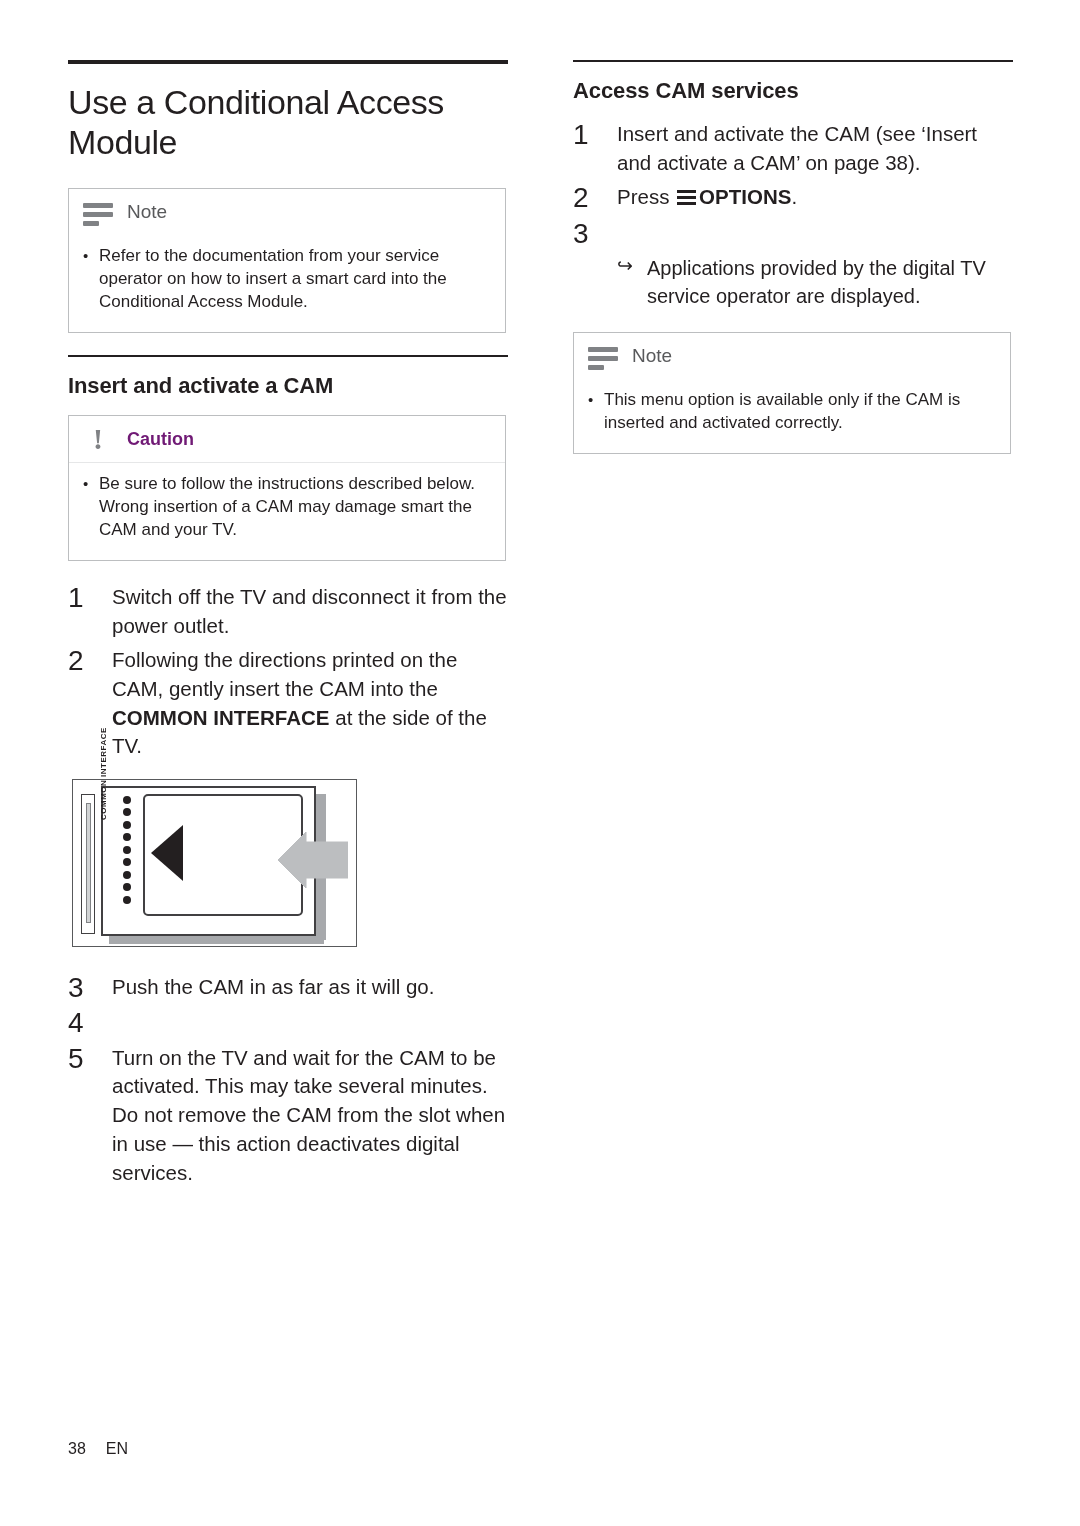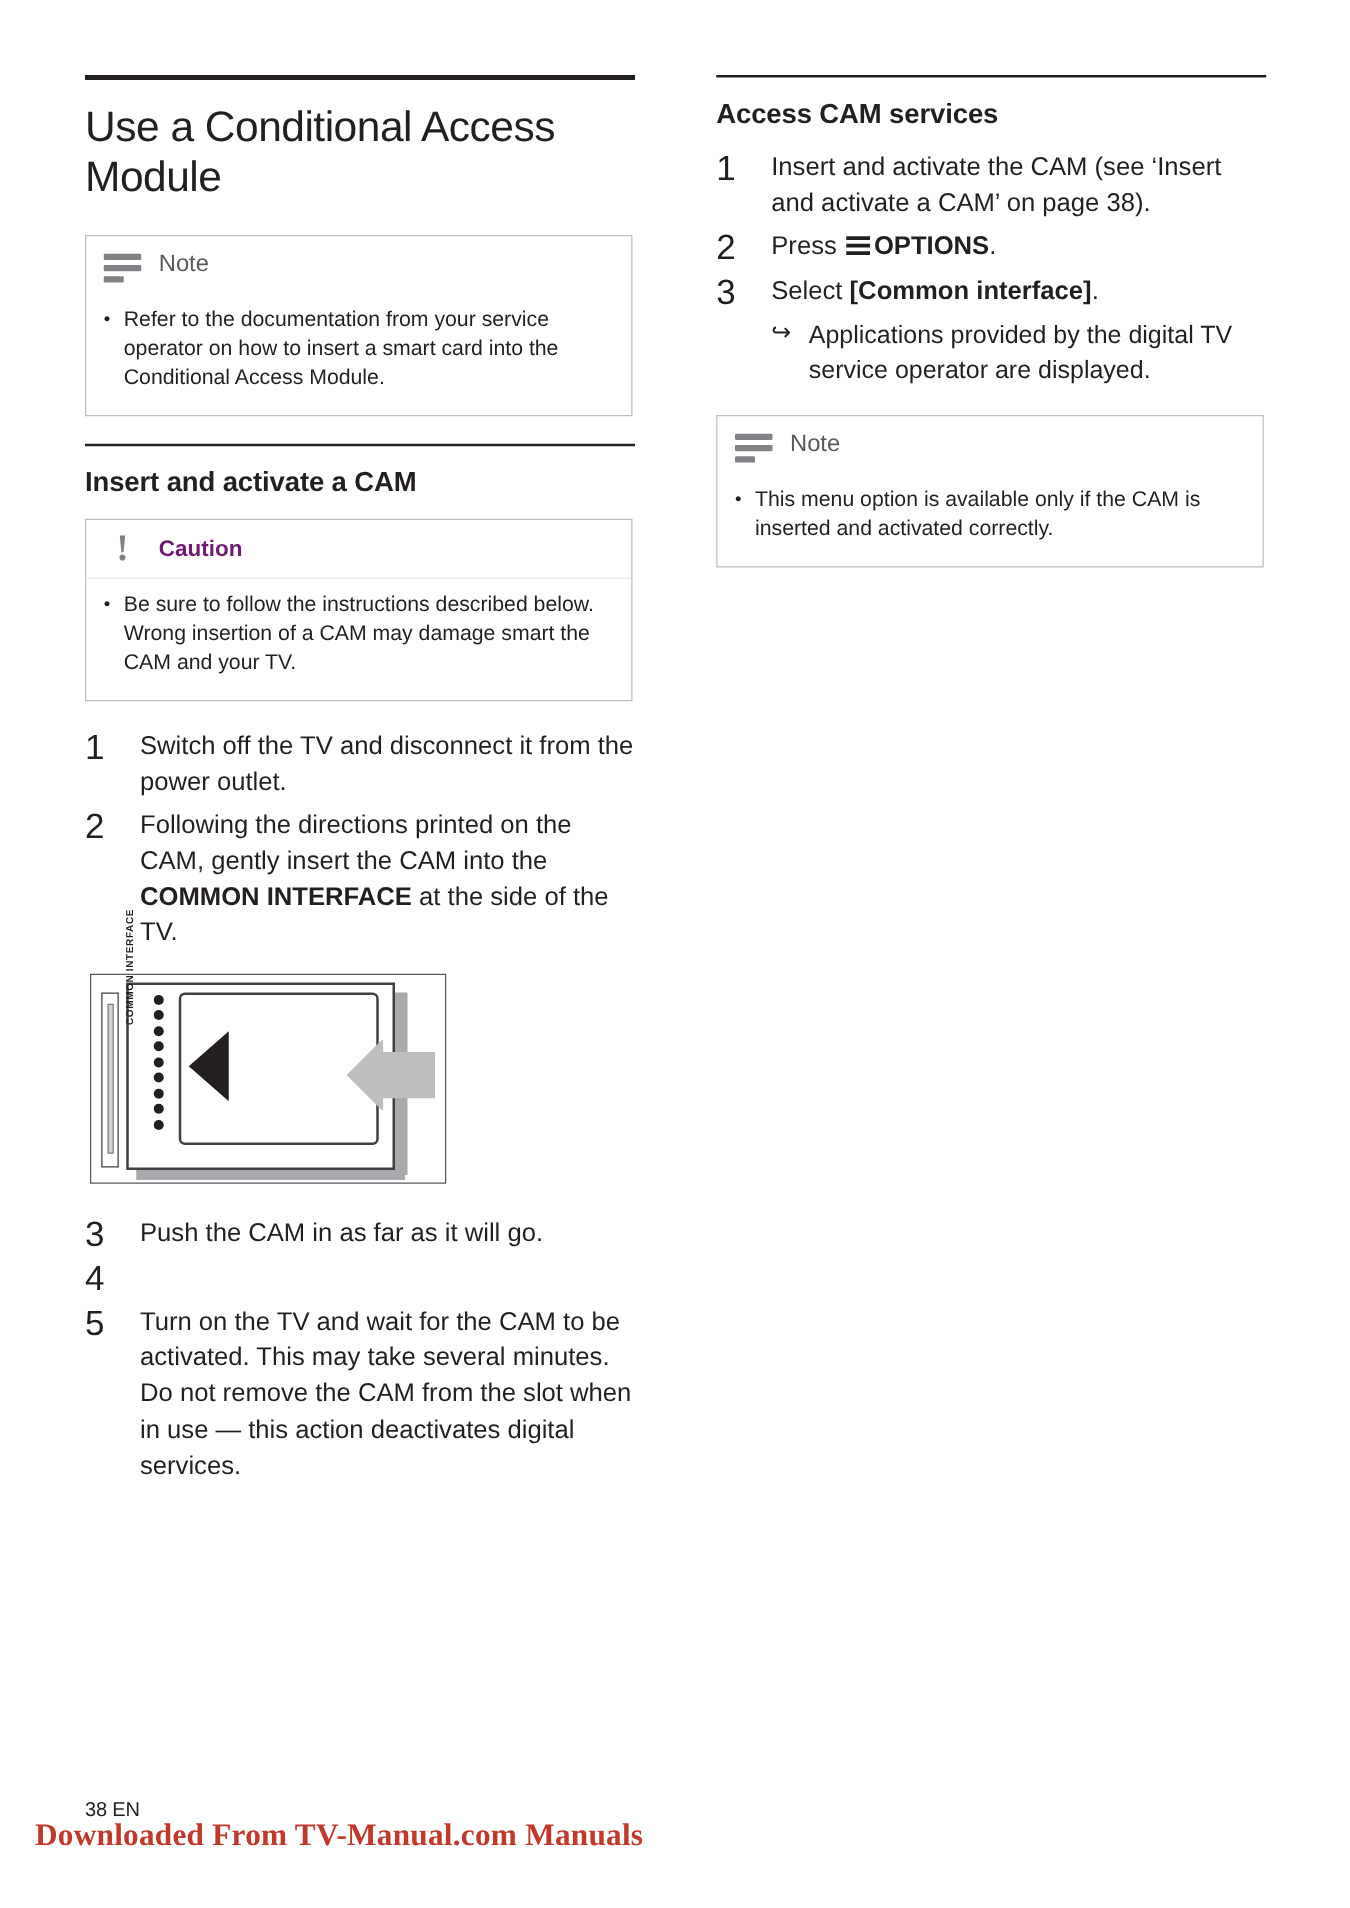--- a/index.html
+++ b/index.html
@@ -286,21 +286,21 @@
   }
   
   .footer {
     position: absolute;
     left: 68px;
     top: 1440px;
     font-size: 16px;
     color: #231f20;
   }
   .footer .pg { font-weight: 300; }
-  .footer .en { margin-left: 4px; font-weight: 400; }
+  .footer .en { margin-left: 20px; font-weight: 400; }
   .watermark {
     position: absolute;
     left: 28px;
     top: 1455px;
     font-family: "Liberation Serif", serif;
     font-size: 25px;
     font-weight: 700;
     color: #c0392b;
     letter-spacing: 0.2px;
     white-space: nowrap;
@@ -412,21 +412,20 @@
       <div class="step">
         <div class="num">1</div>
         <div class="txt">Insert and activate the CAM (see ‘Insert and activate a CAM’ on page 38).</div>
       </div>
       <div class="step">
         <div class="num">2</div>
         <div class="txt"><span>Press </span><span class="opt-icon"><i class="l1"></i><i class="l2"></i><i class="l3"></i></span><span class="bold">OPTIONS</span><span>.</span></div>
       </div>
       <div class="step">
         <div class="num">3</div>
-        <div class="txt"><span>Select </span><span class="bold">[Common interface]</span><span>.</span></div>
       </div>
       <div class="substep">
         <div class="arrow">↪</div>
         <div class="txt">Applications provided by the digital TV service operator are displayed.</div>
       </div>
     </div>
 
     <div class="callout" style="margin-top:22px">
       <div class="callout-head note">
         <span class="icon-note">
@@ -441,15 +440,14 @@
           <span class="bullet">•</span>
           <span>This menu option is available only if the CAM is inserted and activated correctly.</span>
         </div>
       </div>
     </div>
   </div>
 
   <div class="footer">
     <span class="pg">38</span><span class="en">EN</span>
   </div>
-  <div class="watermark">Downloaded From TV-Manual.com Manuals</div>
 
 </div>
 
 </body></html>

